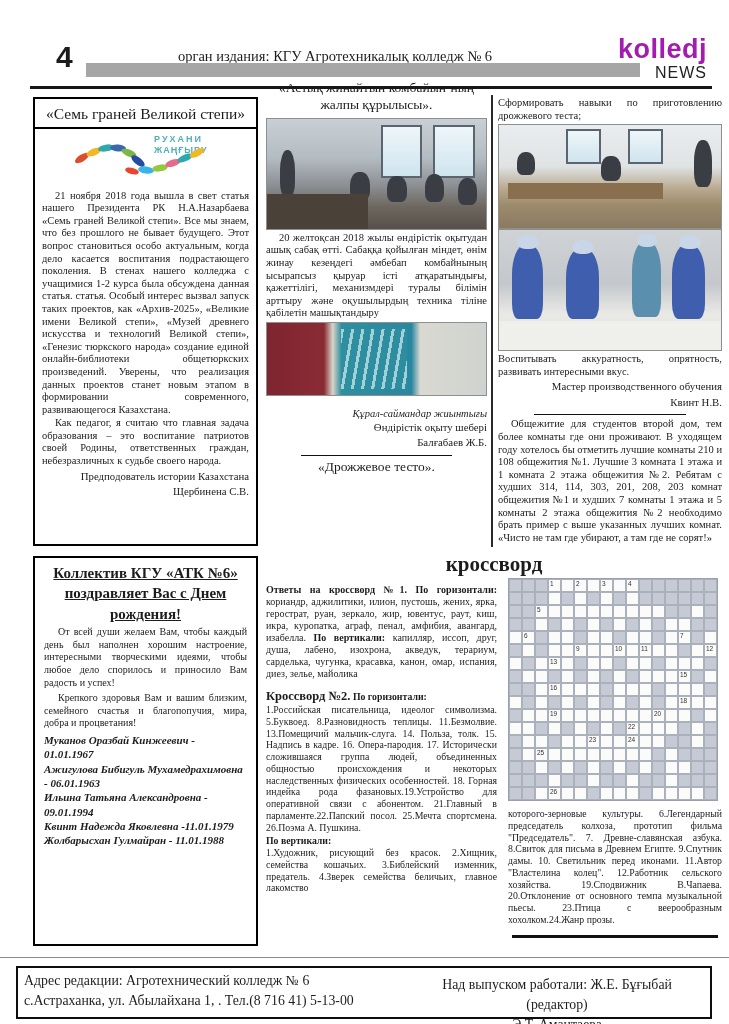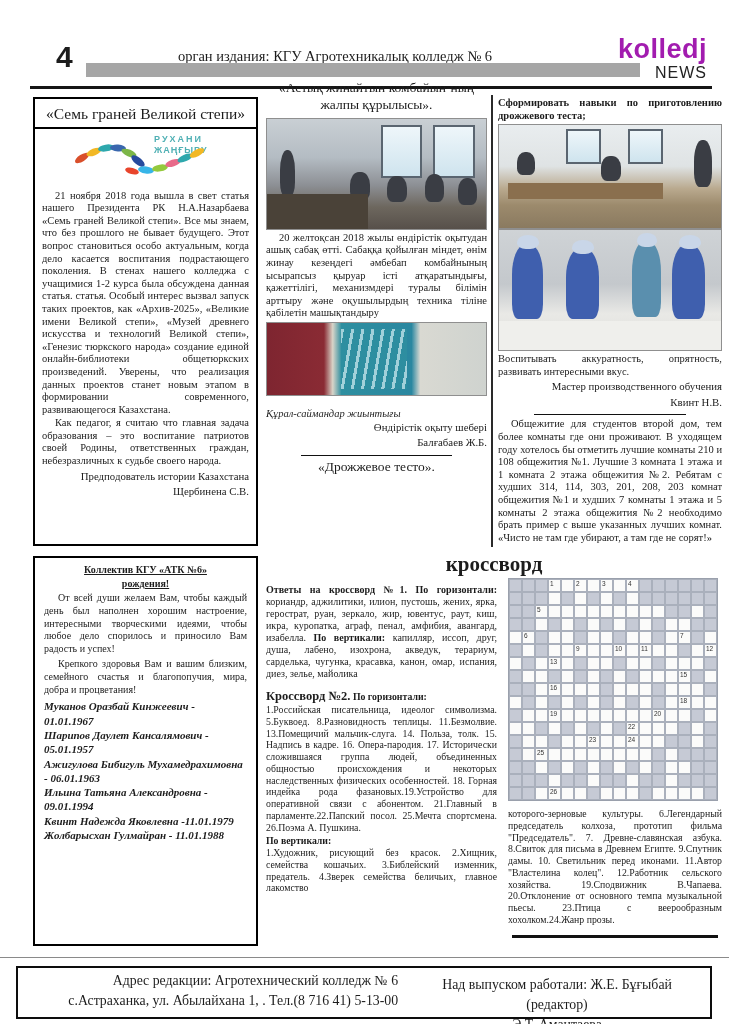--- a/index.html
+++ b/index.html
@@ -38,25 +38,25 @@
   .ph-classroom{height:110px;background:linear-gradient(180deg,#c9cfd4 0%,#b4bcc3 35%,#8d9095 60%,#6d675e 80%,#57504a 100%);}
   .win{background:linear-gradient(180deg,#eef6fa,#cfe4ee);border:2px solid #5a6570;}
   .fig{background:#3a3d44;border-radius:45% 45% 30% 30%;}
   .desk{background:#4a4238;}
   .ph-tools{height:72px;background:linear-gradient(90deg,#7e2530 0%,#8a2b34 26%,#d8d4c8 30%,#2e8fa0 34%,#2a87a0 66%,#d9d9d2 70%,#cfd3cf 100%);}
   .stripes{left:34%;top:8%;width:30%;height:84%;background:repeating-linear-gradient(100deg,#bfe2e8 0 3px,#2e8fa0 3px 10px);opacity:.8;}
   .ph-tables{height:103px;background:linear-gradient(180deg,#e9edef 0%,#dfe3e4 40%,#b9a98e 62%,#9c8a6c 78%,#8a7a60 100%);}
   .ph-cooking{height:120px;background:linear-gradient(180deg,#cfd3d6 0%,#c4c8cc 45%,#e9e9e6 70%,#dcdcd8 100%);}
   .apron{background:#3f5fae;border-radius:40% 40% 20% 20%;}
   .cap{background:#c9d6e8;border-radius:50% 50% 40% 40%;}
-  .photo-caption{font-size:10.5px;font-style:italic;text-align:left;margin:12px 0 2px;}
+  .photo-caption{font-size:10.5px;font-style:italic;text-align:right;margin:12px 0 2px;}
   
   .bday-box{position:absolute;left:33px;top:556px;width:225px;height:390px;border:2px solid #000;
             box-sizing:border-box;padding:5px 9px;overflow:hidden;}
-  .bday-head{font-size:10px;font-weight:bold;text-align:center;text-decoration:underline;line-height:1.35;}
+  .bday-head{font-size:15px;font-weight:bold;text-align:center;text-decoration:underline;line-height:1.35;}
   .bday-p{font-size:10px;line-height:1.28;text-indent:14px;margin:2px 0;}
   .bday-names{list-style:none;margin:3px 0 0;padding:0;font-size:11px;font-weight:bold;font-style:italic;line-height:1.3;}
   .kross-area{position:absolute;left:266px;top:552px;width:456px;height:402px;overflow:hidden;}
   .kross-title{font-size:21px;font-weight:bold;text-align:center;margin:0 0 4px;}
   .answers-col{position:absolute;left:0;top:32px;width:231px;}
   .small{font-size:10px;line-height:1.2;}
   .xsmall{font-size:9.8px;line-height:1.2;}
   .b{font-weight:bold;}
   .k2-title{font-size:12.5px;font-weight:bold;}
   .grid-col{position:absolute;left:242px;top:26px;width:214px;}
@@ -65,21 +65,21 @@
   .cw-cell{position:relative;box-sizing:border-box;border:0.5px solid #aab0bc;}
   .cw-cell.blocked{background:#c6cad5;}
   .cw-cell.open{background:#fbfbfa;}
   .cw-num{position:absolute;left:1px;top:0;font-size:6.5px;line-height:7px;font-family:"Liberation Sans",sans-serif;color:#333;}
   .cont-text{margin-top:7px;}
   .kross-end-rule{border:none;border-top:3px solid #111;width:206px;margin:9px auto 0;}
   
   .pre-footer-rule{position:absolute;left:0;top:957px;width:729px;height:1px;background:#8a8a8a;}
   .footer-box{position:absolute;left:16px;top:966px;width:696px;height:53px;border:2.5px solid #0d0d0d;
               box-sizing:border-box;display:flex;font-size:13.8px;line-height:1.45;}
-  .footer-left{width:56%;padding:3px 6px;text-align:right;}
+  .footer-left{width:56%;padding:3px 6px;text-align:left;}
   .footer-right{width:44%;padding:7px 6px;text-align:center;}
 </style>
 </head>
 <body>
 
 <div class="page">
 
   <div class="page-num">4</div>
   <div class="issue-line">орган издания: КГУ Агротехникалық колледж № 6</div>
   <div class="gray-bar"></div>
@@ -138,21 +138,21 @@
     <div class="photo-caption">Құрал-саймандар жиынтығы</div>
     <div class="sign">Өндірістік оқыту шебері</div>
     <div class="sign">Балғабаев Ж.Б.</div>
     <hr class="thin-rule">
     <div class="dough-title">«Дрожжевое тесто».</div>
   </div>
 
   <div class="v-divider"></div>
 
   <div class="right-col">
-    <p class="bodytext just" style="margin:2px 0;font-weight:bold;">Сформировать навыки по приготовлению дрожжевого теста;</p>
+    <p class="bodytext just" style="margin:2px 0;">Сформировать навыки по приготовлению дрожжевого теста;</p>
     <div class="photo ph-tables" style="height:103px;margin-bottom:0;">
       <div class="win" style="left:30%;top:4%;width:14%;height:30%;"></div>
       <div class="win" style="left:58%;top:4%;width:14%;height:30%;"></div>
       <div class="fig" style="left:8%;top:26%;width:8%;height:22%;"></div>
       <div class="fig" style="left:46%;top:30%;width:9%;height:24%;"></div>
       <div class="fig" style="left:88%;top:14%;width:8%;height:46%;"></div>
       <div class="desk" style="left:4%;top:56%;width:70%;height:16%;background:#8a6f4e;"></div>
     </div>
     <div class="photo ph-cooking" style="height:120px;margin-top:0;">
       <div class="apron" style="left:6%;top:12%;width:14%;height:62%;"></div>
@@ -169,26 +169,26 @@
     <div class="sign">Мастер производственного обучения</div>
     <div class="sign">Квинт Н.В.</div>
     <hr class="thin-rule">
     <p class="bodytext just indent">Общежитие для студентов второй дом, тем более комнаты где они проживают. В уходящем году хотелось бы отметить лучшие комнаты 210 и 108 общежития №1. Лучшие 3 комната 1 этажа и 1 комната 2 этажа общежития №2. Ребятам с худших 314, 114, 303, 201, 208, 203 комнат общежития №1 и худших 7 комнаты 1 этажа и 5 комнаты 2 этажа общежития №2 необходимо брать пример с выше указанных лучших комнат. «Чисто не там где убирают, а там где не сорят!»</p>
     <div class="sign">Комендант общежитие</div>
 
   </div>
 
   <div class="bday-box">
     <div class="bday-head">Коллектив КГУ «АТК №6»</div>
+    <div class="bday-head">поздравляет Вас с Днем</div>
     <div class="bday-head">рождения!</div>
     <p class="bday-p just">От всей души желаем Вам, чтобы каждый день был наполнен хорошим настроение, интересными творческими идеями, чтобы любое дело спорилось и приносило Вам радость и успех!</p>
     <p class="bday-p just">Крепкого здоровья Вам и вашим близким, семейного счастья и благопопучия, мира, добра и процветания!</p>
     <ul class="bday-names">
       <li>Муканов Оразбай Кинжеевич - 01.01.1967</li>
-      <li>Шарипов Даулет Кансалямович - 05.01.1957</li>
       <li>Ажигулова Бибигуль Мухамедрахимовна - 06.01.1963</li>
       <li>Ильина Татьяна Александровна - 09.01.1994</li>
       <li>Квинт Надежда Яковлевна -11.01.1979</li>
       <li>Жолбарысхан Гулмайран - 11.01.1988</li>
     </ul>
   </div>
 
   <div class="kross-area">
     <div class="kross-title">кроссворд</div>
 

